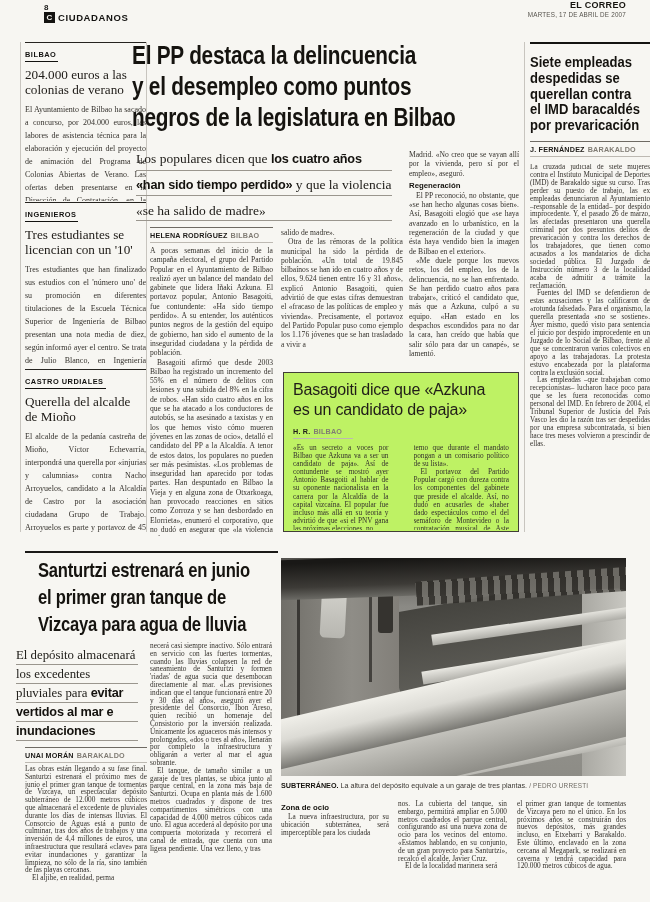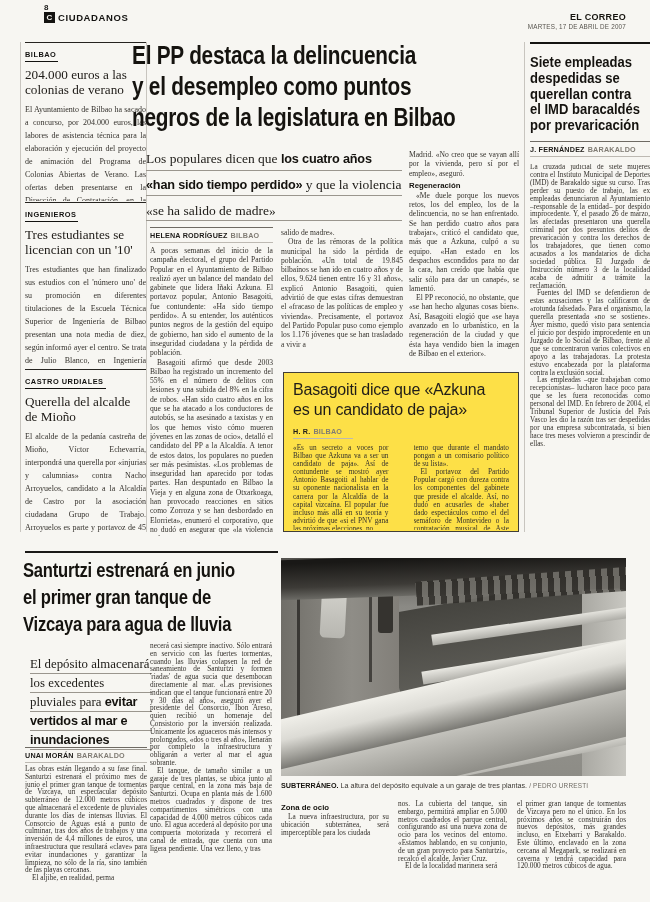--- a/index.html
+++ b/index.html
@@ -4,21 +4,21 @@
 <style>
   html,body{margin:0;padding:0;}
   body{width:650px;height:902px;background:#eceae6;font-family:"Liberation Serif",serif;}
   #page{position:relative;width:650px;height:902px;background:#f7f6f2;overflow:hidden;color:#2a2825;}
   .abs{position:absolute;}
   
   .pageno{left:44px;top:3px;font:700 8px "Liberation Sans",sans-serif;color:#1a1917;}
   .flag{left:44px;top:12px;display:flex;align-items:center;gap:3px;}
   .flag .logo{width:11px;height:11px;background:#141311;color:#f7f6f2;font:700 8px/11px "Liberation Sans",sans-serif;text-align:center;}
   .flag .sec{font:700 9.5px "Liberation Sans",sans-serif;letter-spacing:.6px;color:#141311;}
-  .masthead{right:24px;top:12px;text-align:right;}
+  .masthead{right:24px;top:0;text-align:right;}
   .masthead .mh-t{font:800 9px "Liberation Sans",sans-serif;letter-spacing:.3px;color:#16140f;}
   .masthead .mh-d{font:400 6.3px "Liberation Sans",sans-serif;color:#56534d;margin-top:1px;letter-spacing:.2px;}
   
   .vrule{width:1px;background:#c8c5bf;}
   .hrule-b{left:25px;top:551px;width:253px;height:2px;background:#1a1917;}
   
   .kicker{display:inline-block;font:700 7.4px "Liberation Sans",sans-serif;letter-spacing:.5px;color:#131210;border-bottom:1px solid #131210;padding:2px 2px 2px 0;}
   .byline{font:700 7.2px "Liberation Sans",sans-serif;letter-spacing:.2px;color:#1d1b18;border-top:1px solid #6e6a63;border-bottom:1px solid #bdb9b2;padding:3px 0 2px;}
   .byline .place{color:#807c74;margin-left:3px;}
   .body{ text-align:justify;color:#34312c;overflow:hidden;}
@@ -30,44 +30,44 @@
   .r-body{font-size:7.2px;line-height:7.9px;}
   .b-body{font-size:7.3px;line-height:7.8px;}
   .x-body{font-size:7.3px;line-height:8.1px;}
   
   .brief{left:25px;width:121px;overflow:hidden;border-top:1px solid #262420;}
   .brief h3{margin:5px 0 6px;font:400 13.2px/15px "Liberation Serif",serif;color:#1d1a16;}
   
   .hl{color:#15130f;font-family:"Liberation Sans",sans-serif;font-weight:700;white-space:pre-line;transform-origin:0 0;}
   .main-hl{left:132px;top:40px;width:372px;height:102px;overflow:visible;}
   .main-hl .in{width:462px;font-size:26px;line-height:31px;letter-spacing:-.3px;transform:scaleX(.80);}
-  .deck{left:146px;top:146px;width:256px;height:77px;font:400 13.5px/25px "Liberation Serif",serif;color:#22201c;
+  .deck{left:136px;top:146px;width:256px;height:77px;font:400 13.5px/25px "Liberation Serif",serif;color:#22201c;
         background-image:repeating-linear-gradient(to bottom,transparent 0,transparent 24px,#9a968e 24px,#9a968e 25px);overflow:hidden;}
   .deck b,.deck2 b{font-family:"Liberation Sans",sans-serif;font-weight:700;font-size:12.7px;letter-spacing:-.2px;color:#14120e;}
   .main-byline{left:150px;top:227px;width:123px;}
   .main-c1{left:150px;top:246px;width:123px;height:290px;}
   .main-c2{left:281px;top:228px;width:122px;height:138px;}
   .main-c3{left:409px;top:150px;width:110px;height:214px;}
   
-  .box{left:283px;top:372px;width:236px;height:160px;border:1px solid #413e38;background:#fde047;padding:7px 9px;box-sizing:border-box;}
+  .box{left:283px;top:372px;width:236px;height:160px;border:1px solid #413e38;background:#bef264;padding:7px 9px;box-sizing:border-box;}
   .box-title{font:400 16px/19.5px "Liberation Sans",sans-serif;color:#201d18;white-space:pre-line;letter-spacing:-.2px;}
   .box .byline{margin-top:5px;width:60px;border-top:none;}
   .box-cols{display:flex;gap:25px;margin-top:5px;}
   .box-cols .bc{flex:1;height:86px;}
   
   .rr{left:530px;top:42px;width:120px;}
   .rr-top{border-top:2px solid #141311;padding-top:11px;}
   .rr-hl{width:129px;font-size:14px;line-height:15.8px;transform:scaleX(.93);}
   .rr-byline{margin-top:7px;}
   .rr-body{margin-top:7px;height:388px;}
   
-  .b-hl{left:23px;top:556px;width:256px;height:84px;}
+  .b-hl{left:38px;top:556px;width:256px;height:84px;}
   .b-hl .in{width:316px;font-size:20.5px;line-height:27px;letter-spacing:-.3px;transform:scaleX(.81);}
-  .deck2{left:30px;top:646px;width:122px;height:96px;font:400 12.8px/19px "Liberation Serif",serif;color:#22201c;
-        background-image:repeating-linear-gradient(to bottom,transparent 0,transparent 18px,#9a968e 18px,#9a968e 19px);overflow:hidden;margin-top:9px;}
+  .deck2{left:16px;top:646px;width:122px;height:96px;font:400 12.8px/19px "Liberation Serif",serif;color:#22201c;
+        background-image:repeating-linear-gradient(to bottom,transparent 0,transparent 18px,#9a968e 18px,#9a968e 19px);overflow:hidden;}
   .b-byline{left:25px;top:747px;width:122px;}
   .b-c1{left:25px;top:765px;width:122px;height:136px;}
   .b-c2{left:150px;top:642px;width:122px;height:260px;}
   .b-c3{left:281px;top:800px;width:108px;height:100px;}
   .b-c4{left:398px;top:800px;width:109px;height:100px;}
   .b-c5{left:517px;top:800px;width:109px;height:100px;}
   
   .photo{left:281px;top:558px;width:345px;height:218px;overflow:hidden;background:linear-gradient(180deg,#54524e 0%,#8a8984 22%,#9b9a95 45%,#8d8c86 100%);}
   .photo div{position:absolute;}
   .ph-ceiling{left:-8px;top:-4px;width:370px;height:40px;background:linear-gradient(180deg,#191816 10%,#3d3b37 70%,#6b6a65 100%);transform:skewY(-2deg);}
@@ -145,22 +145,22 @@
       <p>A pocas semanas del inicio de la campaña electoral, el grupo del Partido Popular en el Ayuntamiento de Bilbao realizó ayer un balance del mandato del gabinete que lidera Iñaki Azkuna. El portavoz popular, Antonio Basagoiti, fue contundente: «Ha sido tiempo perdido». A su entender, los auténticos puntos negros de la gestión del equipo de gobierno, han sido el aumento de la inseguridad ciudadana y la pérdida de población.</p>
       <p>Basagoiti afirmó que desde 2003 Bilbao ha registrado un incremento del 55% en el número de delitos con lesiones y una subida del 8% en la cifra de robos. «Han sido cuatro años en los que se ha atacado a los conductores de autobús, se ha asesinado a taxistas y en los que hemos visto cómo mueren jóvenes en las zonas de ocio», detalló el candidato del PP a la Alcaldía. A tenor de estos datos, los populares no pueden ser más pesimistas. «Los problemas de inseguridad han aparecido por todas partes. Han despuntado en Bilbao la Vieja y en alguna zona de Otxarkoaga, han provocado reacciones en sitios como Zorroza y se han desbordado en Elorrieta», enumeró el corporativo, que no dudó en asegurar que «la violencia se ha</p>
     </div>
   <div class="abs body m-body main-c2">
       <p>salido de madre».</p>
       <p>Otra de las rémoras de la política municipal ha sido la pérdida de población. «Un total de 19.845 bilbaínos se han ido en cuatro años y de ellos, 9.624 tienen entre 16 y 31 años», explicó Antonio Basagoiti, quien advirtió de que estas cifras demuestran el «fracaso de las políticas de empleo y vivienda». Precisamente, el portavoz del Partido Popular puso como ejemplo los 1.176 jóvenes que se han trasladado a vivir a</p>
     </div>
   <div class="abs body m-body main-c3">
       <p>Madrid. «No creo que se vayan allí por la vivienda, pero sí por el empleo», aseguró.</p>
       <p class="colsub">Regeneración</p>
+      <p>El PP reconoció, no obstante, que «se han hecho algunas cosas bien». Así, Basagoiti elogió que «se haya avanzado en lo urbanístico, en la regeneración de la ciudad y que ésta haya vendido bien la imagen de Bilbao en el exterior».</p>
       <p>«Me duele porque los nuevos retos, los del empleo, los de la delincuencia, no se han enfrentado. Se han perdido cuatro años para trabajar», criticó el candidato que, más que a Azkuna, culpó a su equipo. «Han estado en los despachos escondidos para no dar la cara, han creído que había que salir sólo para dar un canapé», se lamentó.</p>
-      <p>El PP reconoció, no obstante, que «se han hecho algunas cosas bien». Así, Basagoiti elogió que «se haya avanzado en lo urbanístico, en la regeneración de la ciudad y que ésta haya vendido bien la imagen de Bilbao en el exterior».</p>
     </div>
 
   <aside class="abs box">
     <div class="box-title">Basagoiti dice que «Azkuna
 es un candidato de paja»</div>
     <div class="byline">
       <span class="author">H. R.</span><span class="place">BILBAO</span>
     </div>
     <div class="box-cols">
       <div class="bc body x-body">

